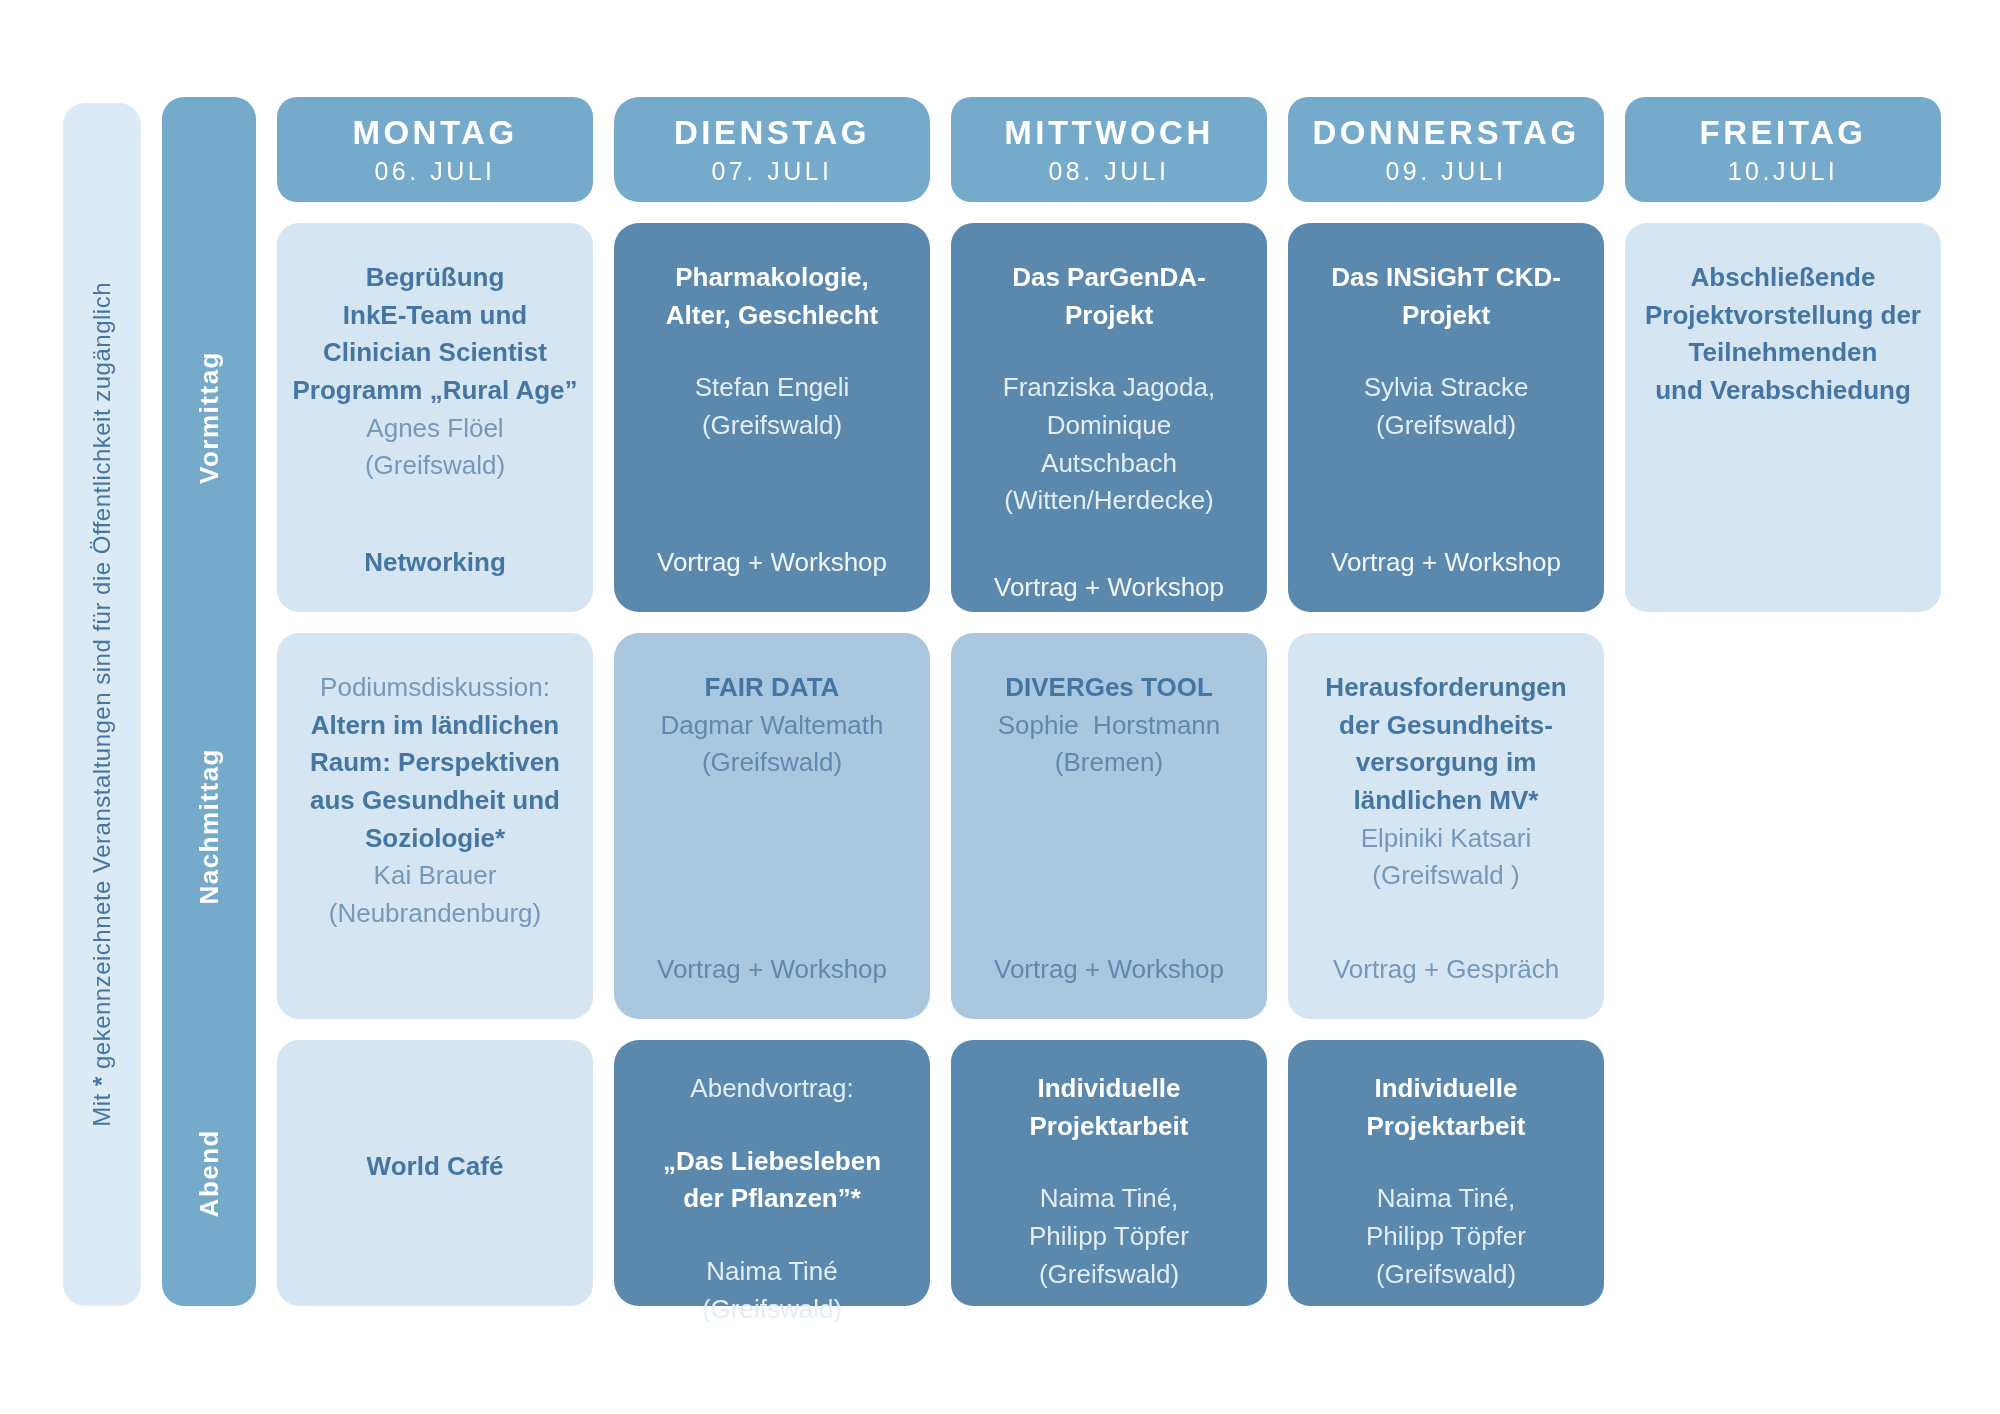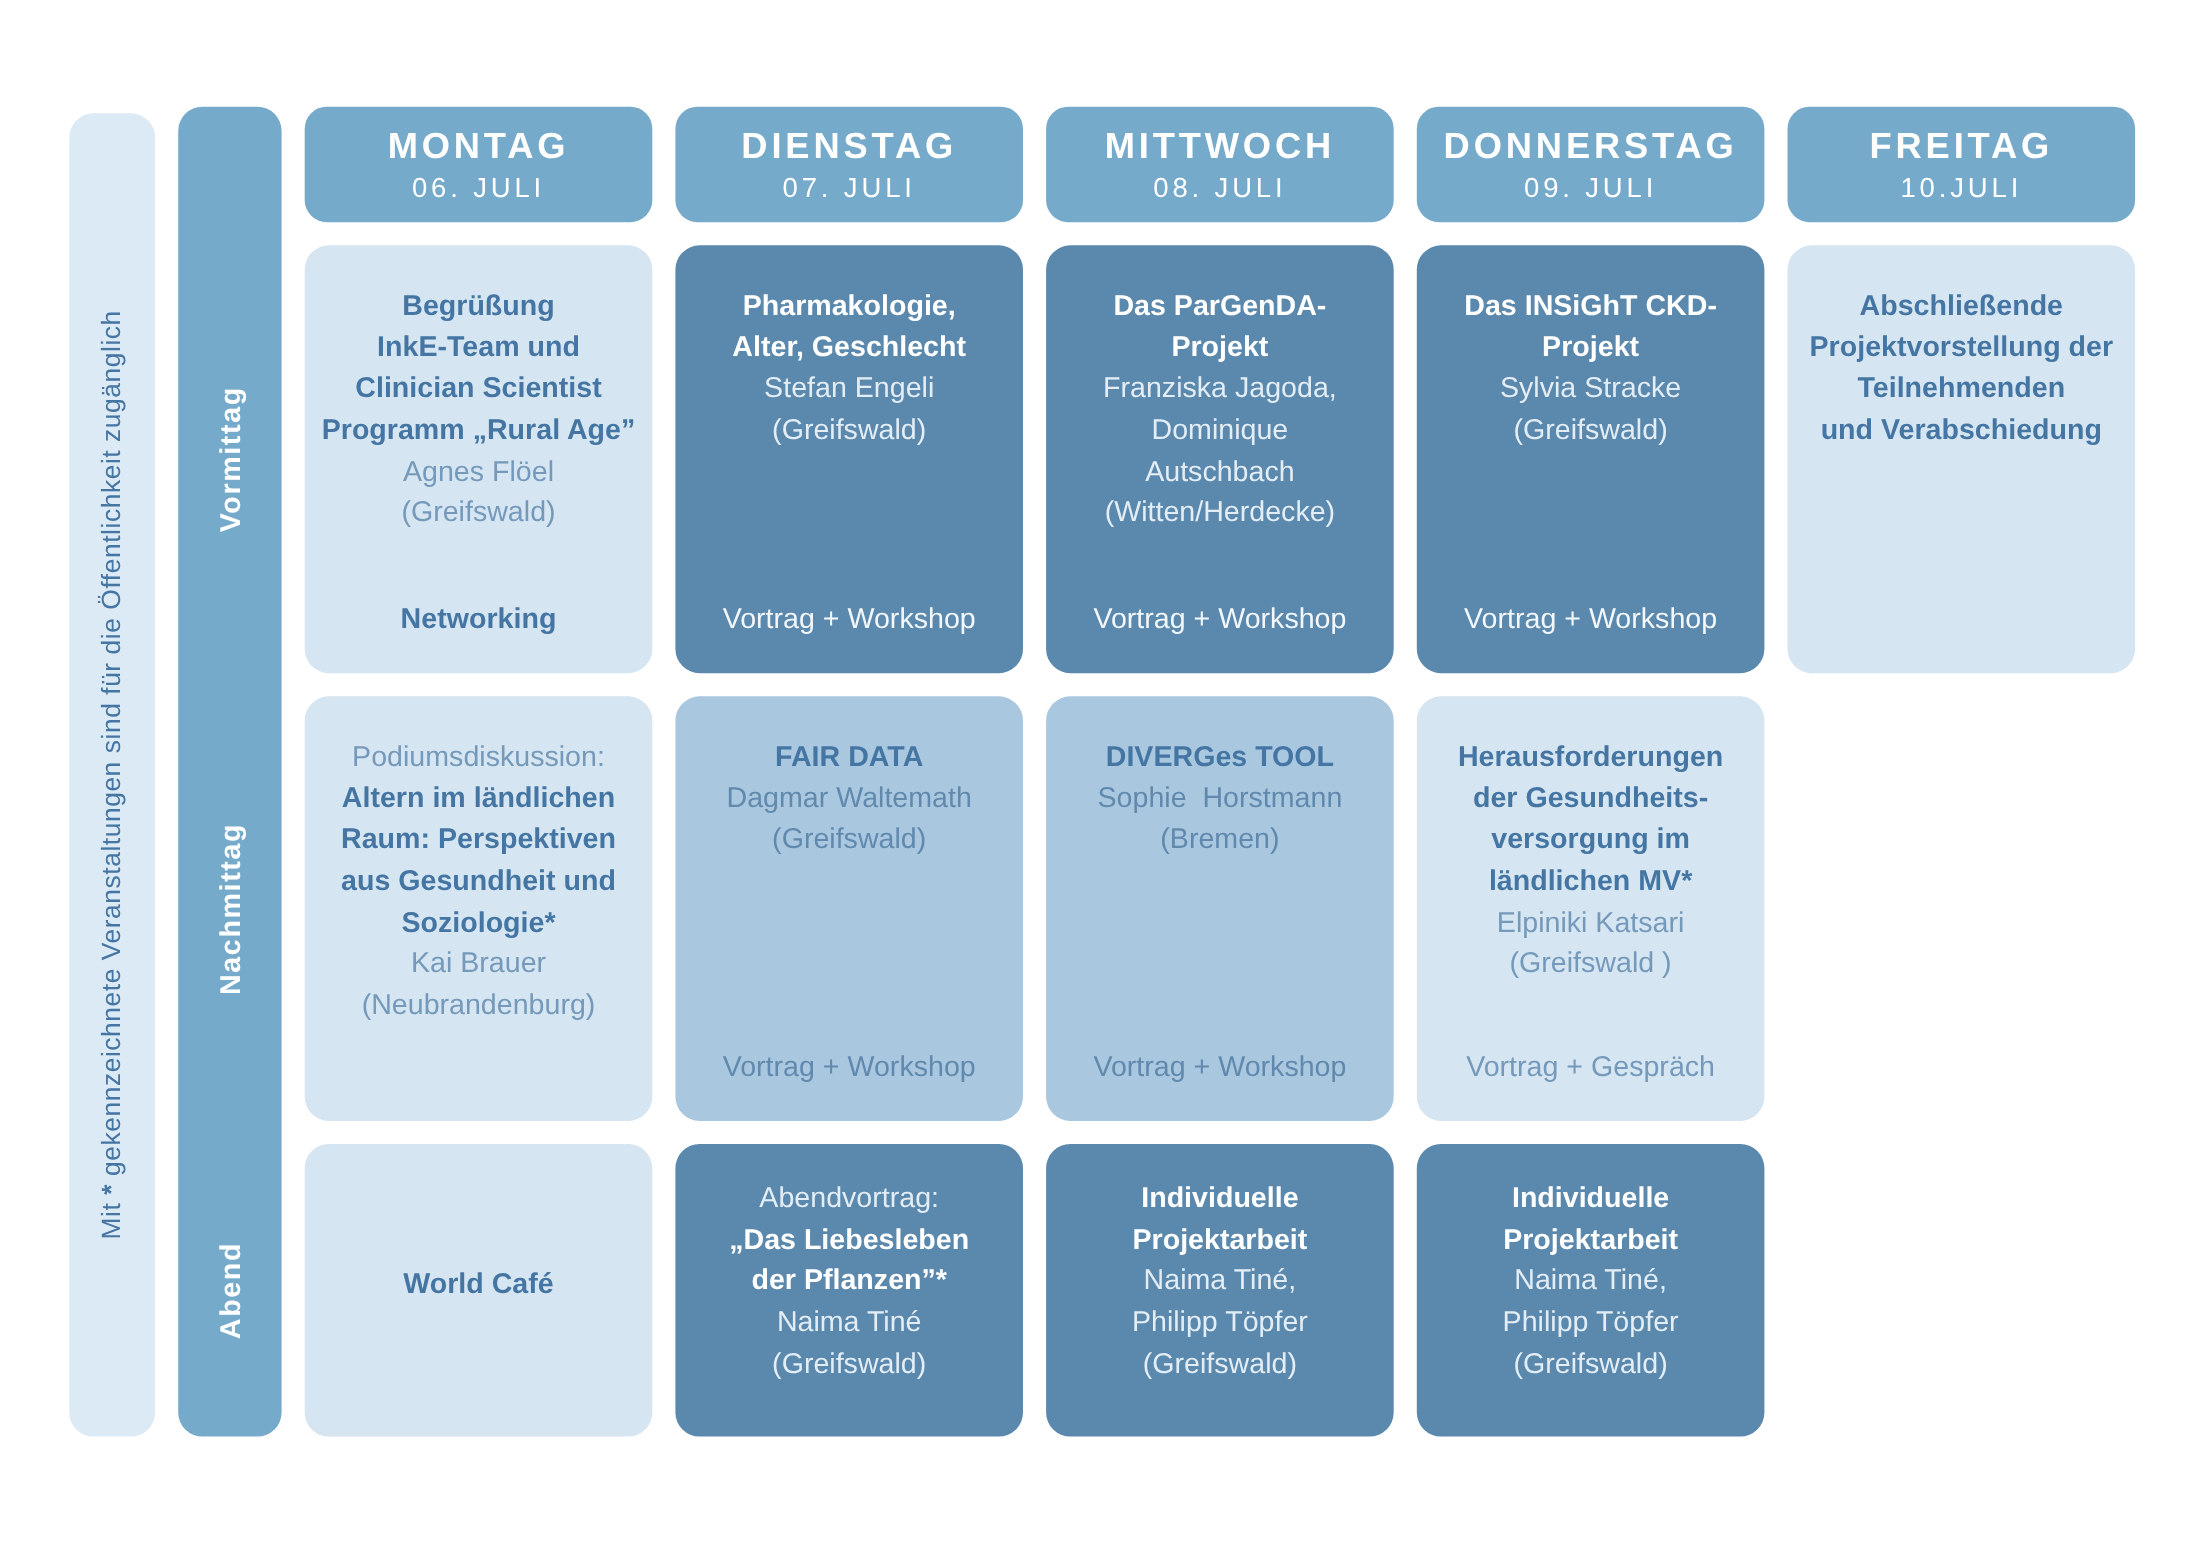--- a/index.html
+++ b/index.html
@@ -66,39 +66,39 @@
   
   .cell{
     border-radius:22px;
     display:flex;flex-direction:column;align-items:flex-end;
     text-align:center;
     padding:36px 14px 30px 14px;
     font-size:26px;line-height:1.45;
   }
   .cell--light{background:var(--light-bg);}
   .cell--medium{background:var(--medium-bg);}
-  .cell--dark{background:var(--dark-bg);}
+  .cell--dark{background:var(--dark-bg);gap:35px;}
   .cell--center{justify-content:center;padding-top:28px;padding-bottom:40px;}
   .row-abend{padding-top:30px;}
   .pre,.title,.body,.footer{white-space:pre-wrap;width:100%;}
   .title{font-weight:bold;}
   .body{}
   .footer{margin-top:auto;padding-top:14px;}
   .footer--bold{font-weight:bold;}
   
   .cell--light .title{color:var(--ink-strong);}
   .cell--light .pre,.cell--light .body,.cell--light .footer{color:var(--ink-soft);}
   .cell--light .footer--bold{color:var(--ink-strong);}
   .cell--medium .title{color:var(--ink-strong);}
   .cell--medium .pre,.cell--medium .body,.cell--medium .footer{color:var(--ink-med);}
   .cell--dark .title{color:var(--on-dark-title);}
   .cell--dark .pre,.cell--dark .body{color:var(--on-dark-body);}
   .cell--dark .footer{color:#f2f7fb;}
   
-  .col-mo{grid-column:3;} .col-di{grid-column:4;} .col-mi{grid-column:5;}
+  .col-mo{grid-column:3;} .col-di{grid-column:4;border-radius:25px;} .col-mi{grid-column:5;}
   .col-do{grid-column:6;} .col-fr{grid-column:7;}
   .row-2{grid-row:2;} .row-3{grid-row:3;} .row-4{grid-row:4;}
 </style>
 </head>
 <body>
 
 <div class="board">
 
   <aside class="note-bar">
     <div class="vtext"><span>Mit </span><span class="star">*</span><span> gekennzeichnete Veranstaltungen sind für die Öffentlichkeit zugänglich</span></div>

